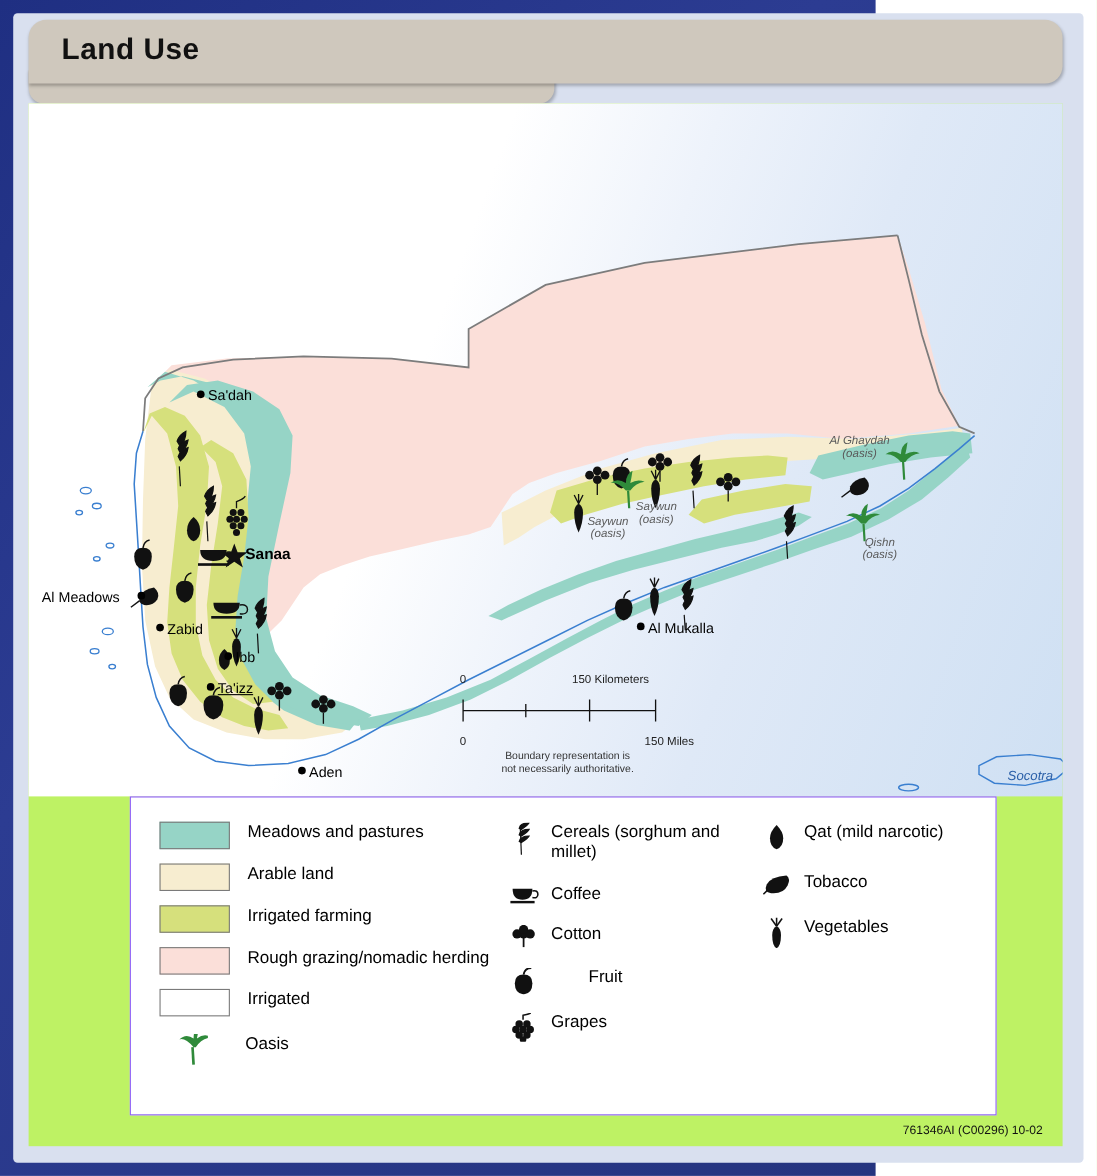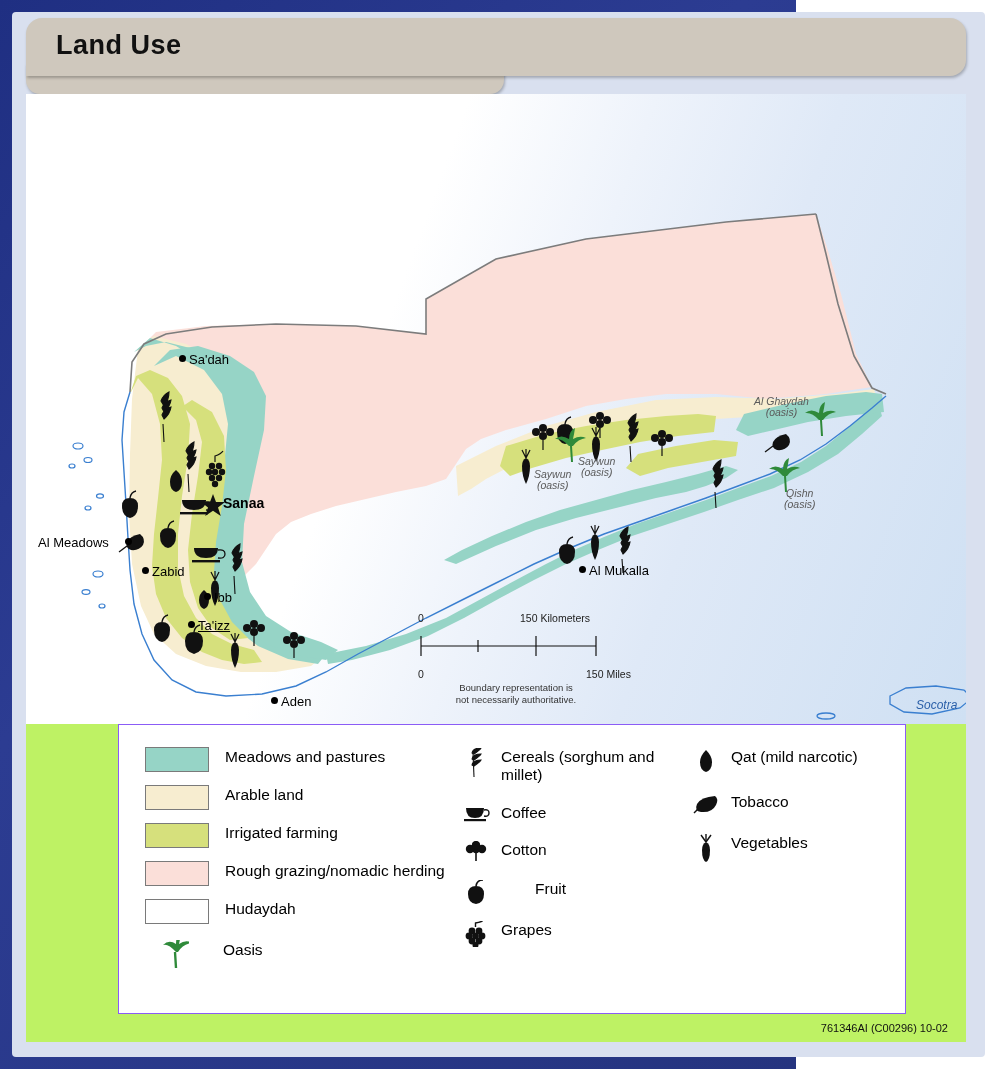--- a/index.html
+++ b/index.html
@@ -483,21 +483,21 @@
           <div class="legend-row">
             <div class="swatch" style="background:#d6e07c;"></div>
             <div class="legend-label">Irrigated farming</div>
           </div>
           <div class="legend-row">
             <div class="swatch" style="background:#fbdfd9;"></div>
             <div class="legend-label" style="max-width:230px;">Rough grazing/nomadic herding</div>
           </div>
           <div class="legend-row">
             <div class="swatch" style="background:#ffffff;"></div>
-            <div class="legend-label">Hudaydah</div>
+            <div class="legend-label">Irrigated</div>
           </div>
           <div class="legend-row oasis-row">
             <div class="oasis-sym">
               <svg width="26" height="28" viewBox="0 0 26 28">
                 <g fill="#2f8a3a">
                   <path d="M13,12 q-8,-9 -13,-7 q6,-6 13,-1 q0,-9 5,-12 q-1,8 -2,12 q7,-5 13,-1 q-9,1 -14,9 Z"></path>
                   <path d="M12,12 l1,16" stroke="#2f8a3a" stroke-width="2.4"></path>
                 </g>
               </svg>
             </div>

